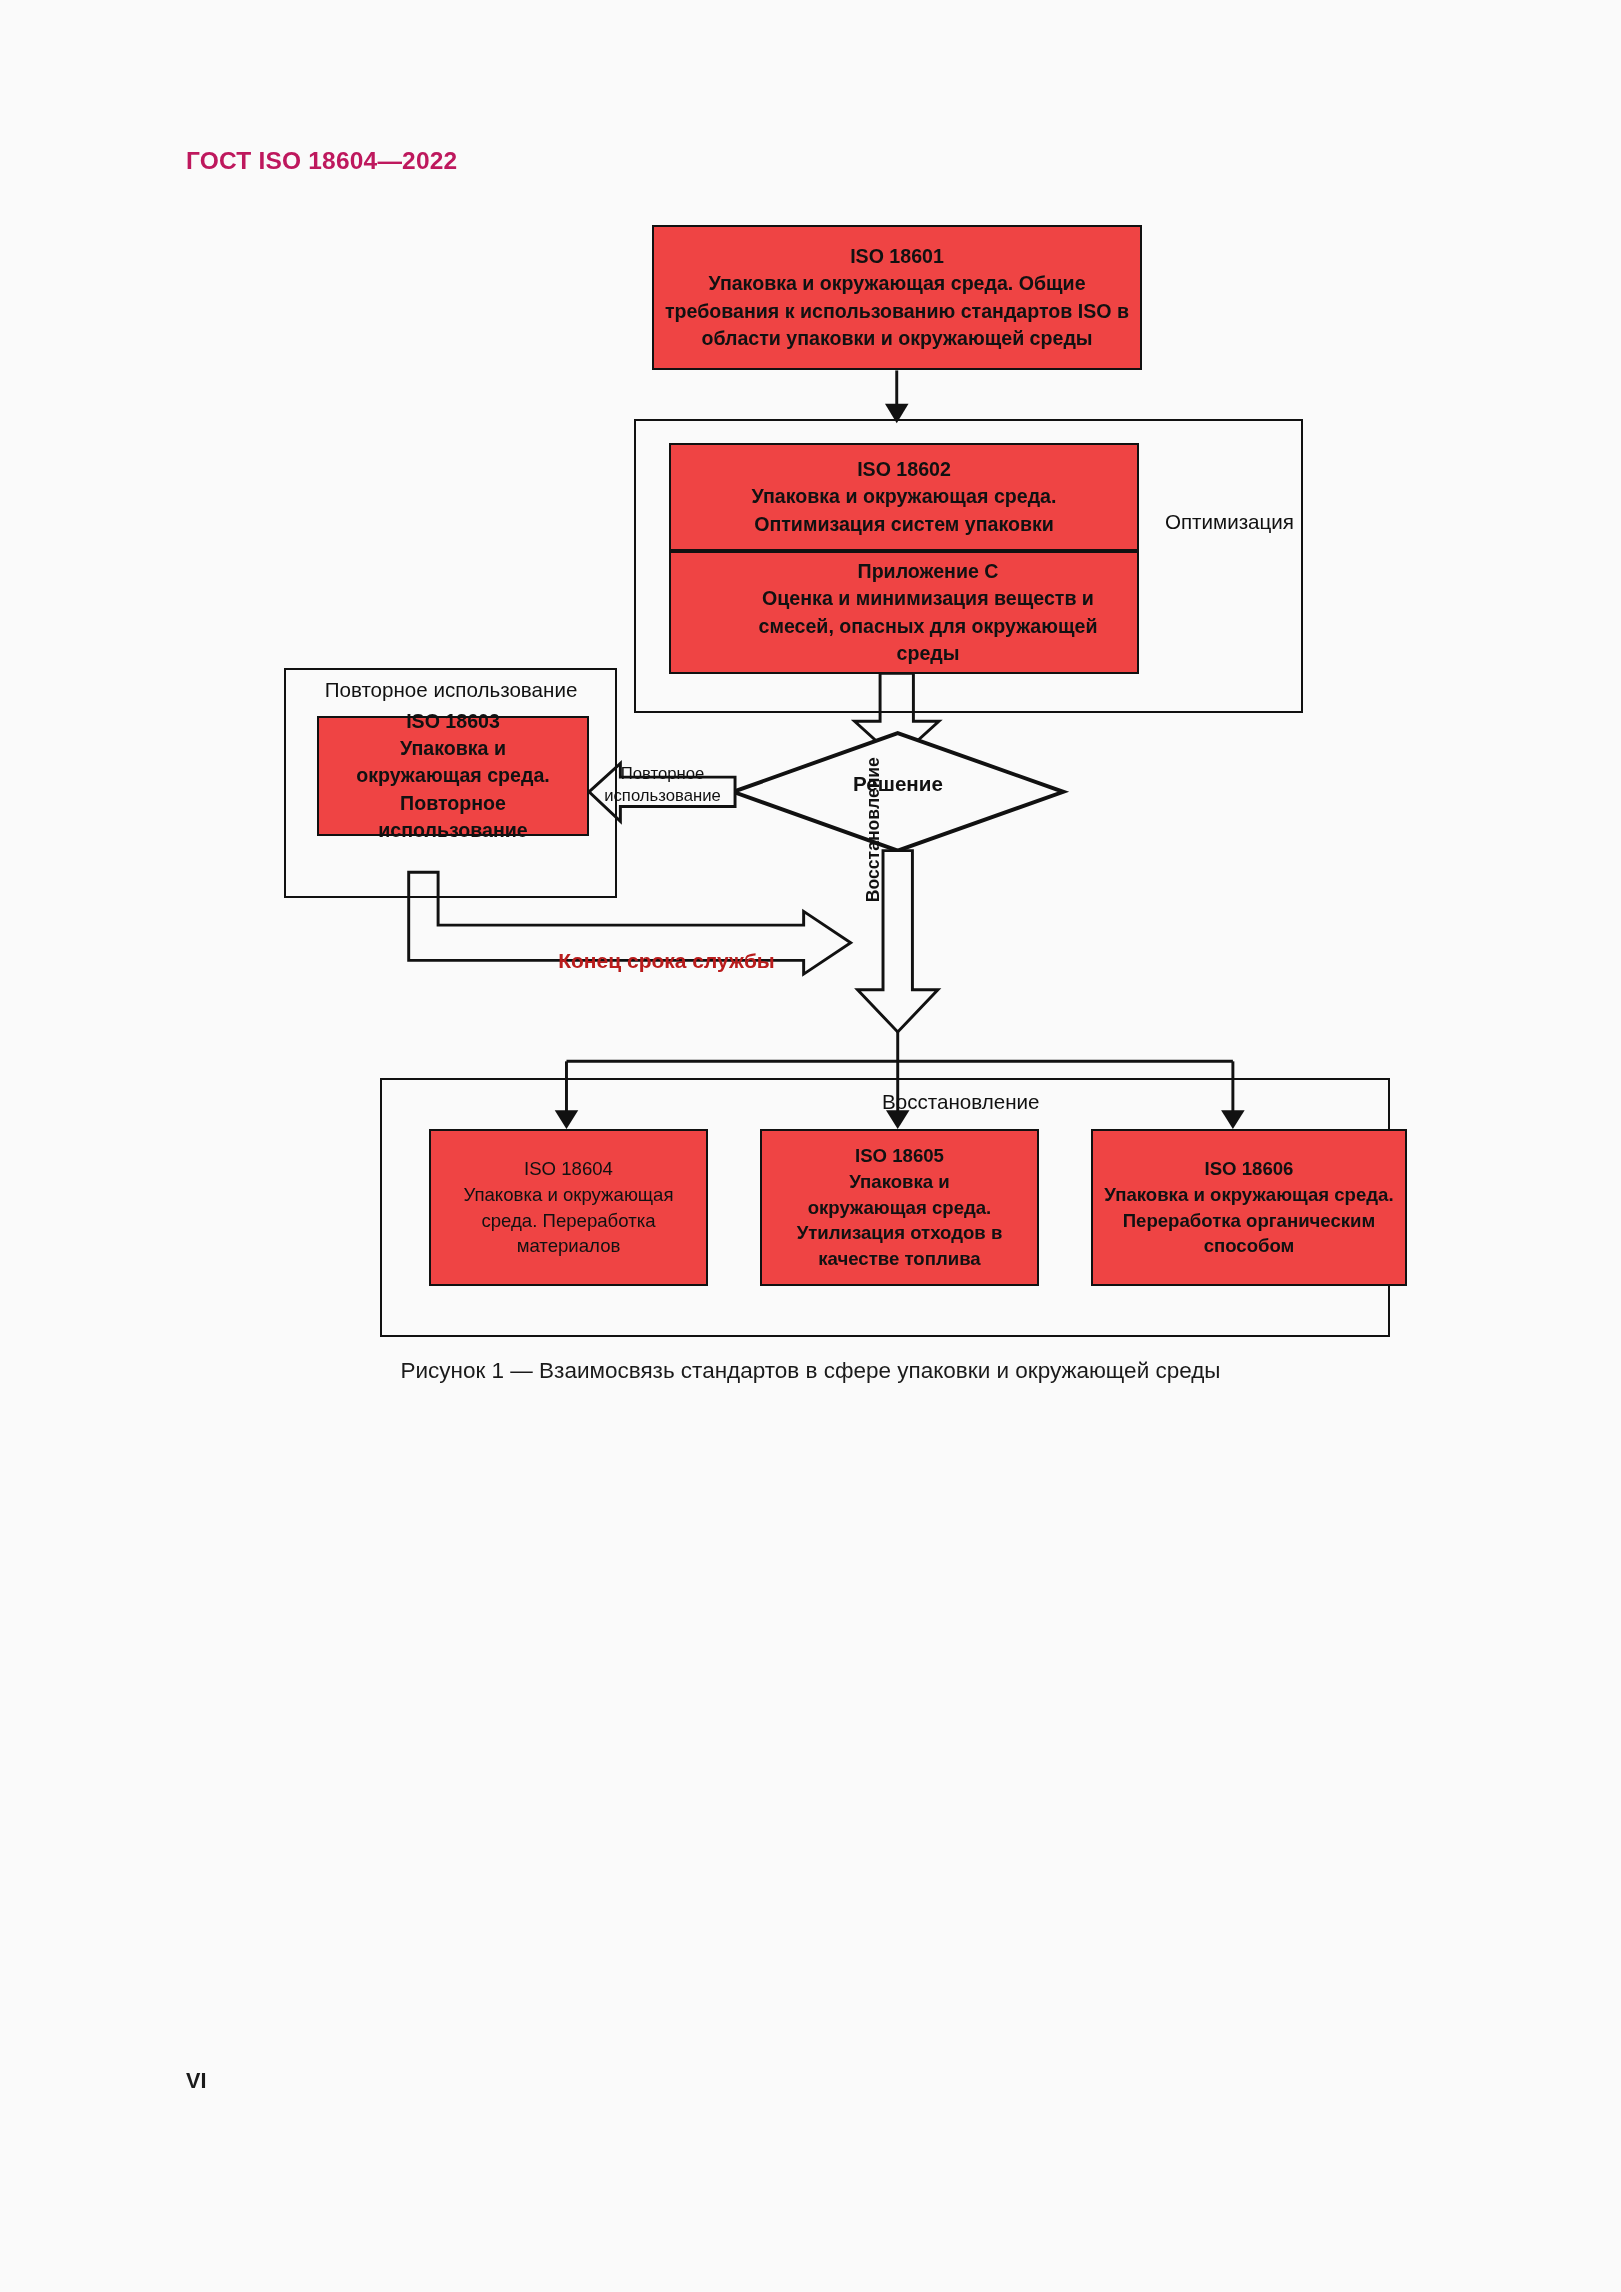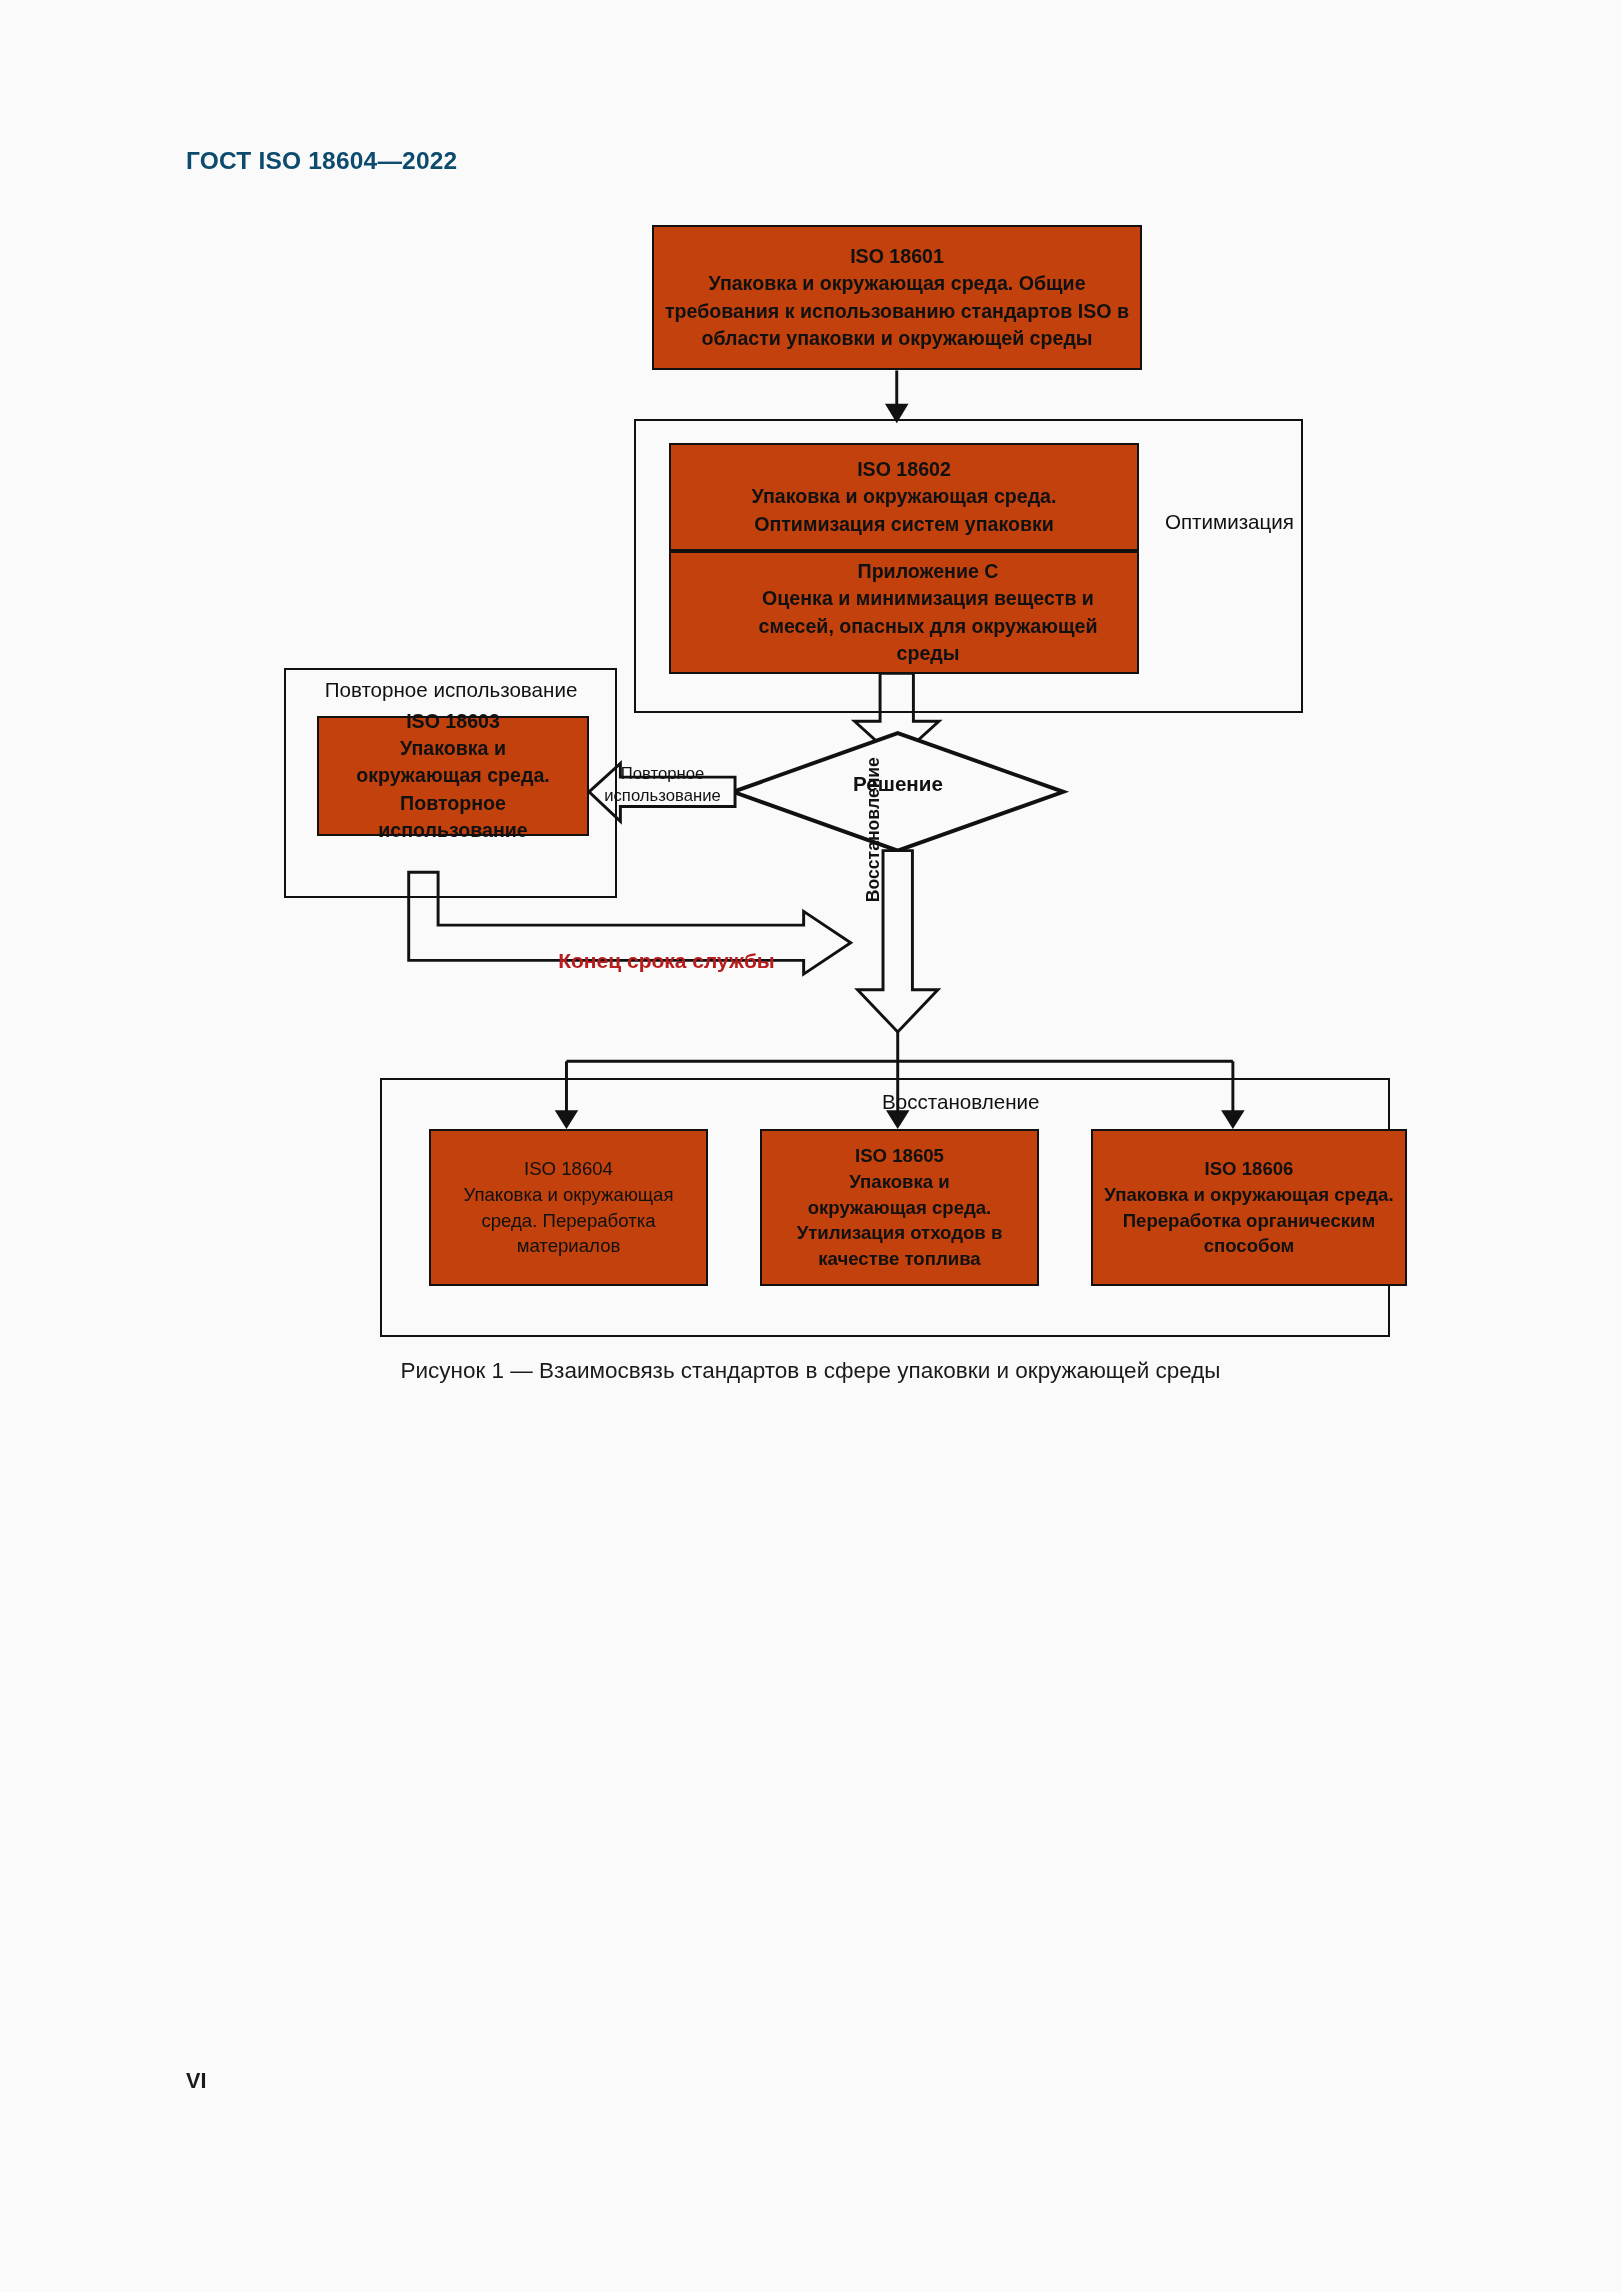--- a/index.html
+++ b/index.html
@@ -20,21 +20,21 @@
     position: absolute;
     inset: 0;
     background: #fafafa;
   }
   .doc-header {
     position: absolute;
     left: 186px;
     top: 147px;
     font-size: 24.5px;
     font-weight: bold;
-    color: #0c4a6e;
+    color: #be185d;
     letter-spacing: 0.2px;
     white-space: nowrap;
   }
   .page-number {
     position: absolute;
     left: 186px;
     top: 2068px;
     font-size: 21.6px;
     color: #1a1a1a;
     font-weight: bold;
@@ -70,21 +70,21 @@
     display: flex;
     align-items: center;
     justify-content: center;
     text-align: center;
     color: #111;
     background: transparent;
     line-height: 1.38;
   }
   .node.boxed {
     border: 2.9px solid #111;
-    background: #c2410c;
+    background: #ef4444;
   }
   .node.thin {
     border: 2px solid #111;
     background: transparent;
   }
   .node .txt {
     padding: 0 7.8px;
     white-space: pre-line;
   }
 

